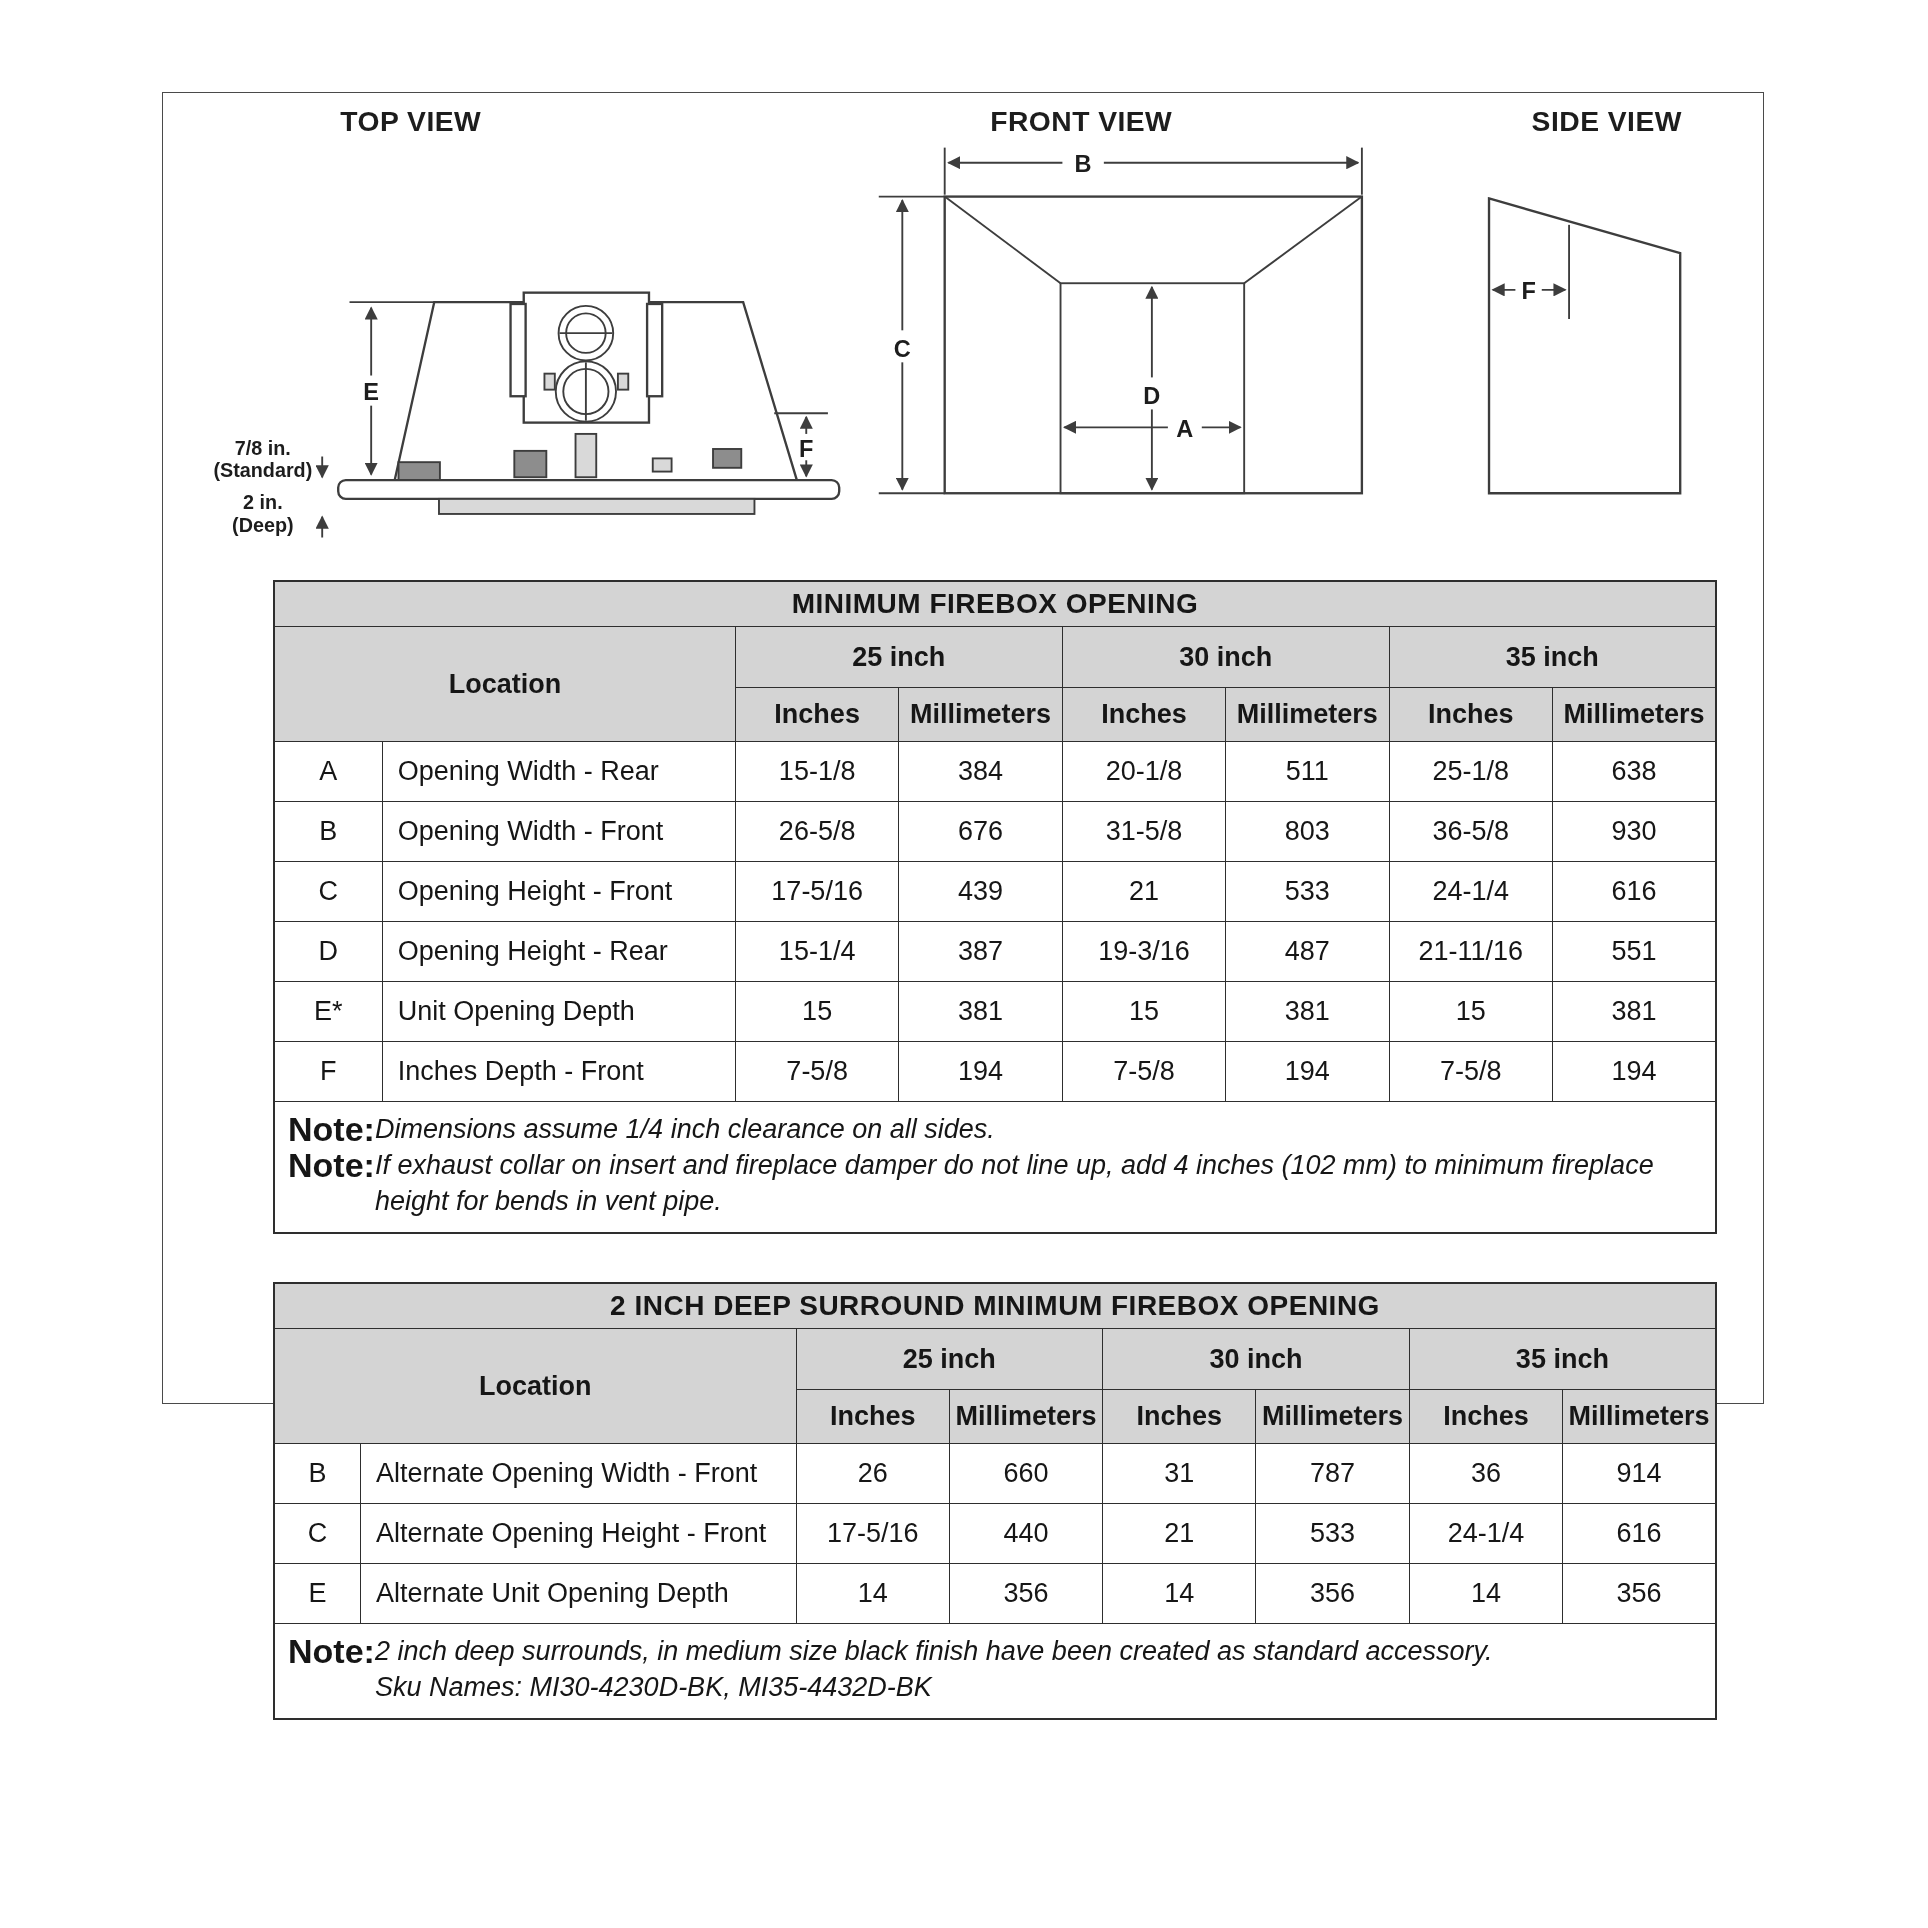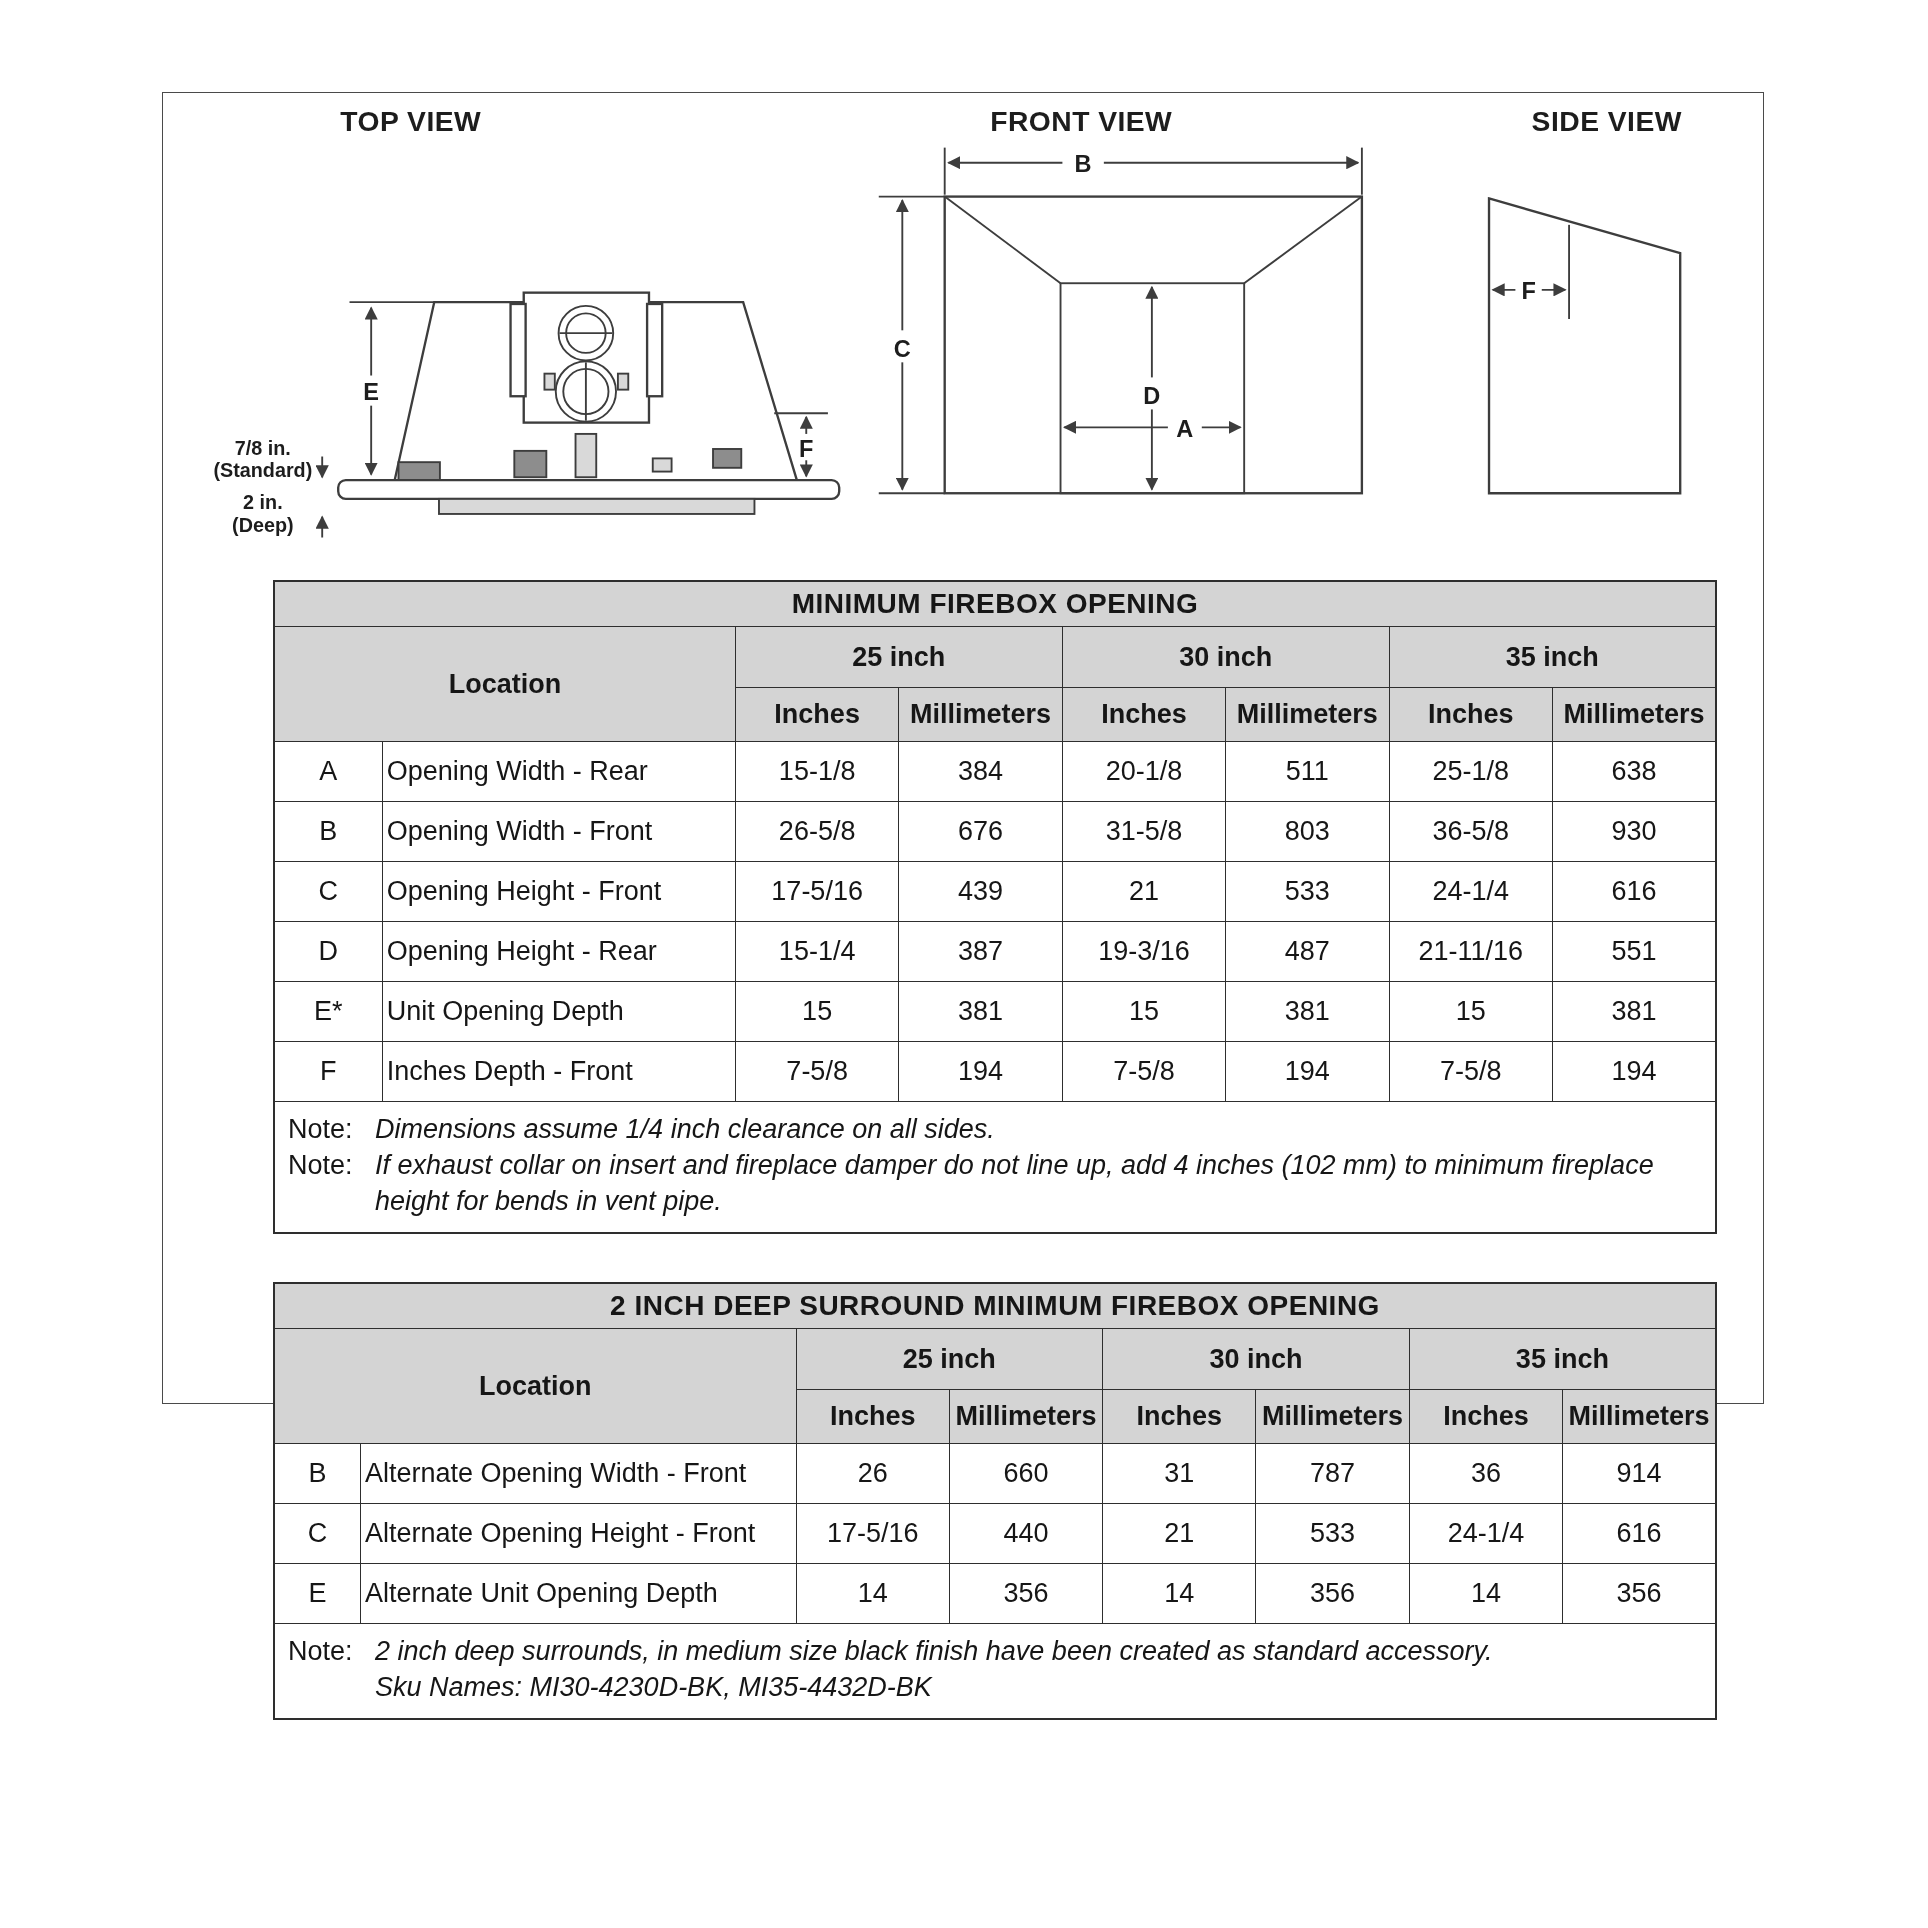--- a/index.html
+++ b/index.html
@@ -26,25 +26,25 @@
   .tbl1 { position:absolute; left:110px; top:487px; }
   .tbl2 { position:absolute; left:110px; top:1189px; }
   table { border-collapse:collapse; table-layout:fixed; width:1444px; background:#fff; border:2.8px solid #2e2e2e; }
   td { border:1.9px solid #2e2e2e; font-size:27px; color:#161616; padding:0; }
   .t-title { background:#d4d4d4; font-weight:bold; text-align:center; height:44px; font-size:28px; letter-spacing:0.5px; }
   .h-loc, .h-size, .h-unit { background:#d4d4d4; font-weight:bold; text-align:center; }
   .h-size { height:60px; }
   .h-unit { height:53px; }
   tr.body-row { height:60px; }
   .c-key { text-align:center; }
-  .c-loc { text-align:left; padding-left:4px; }
+  .c-loc { text-align:left; padding-left:15px; }
   .c-val { text-align:center; }
   .note-cell { padding:9.4px 11.3px 13px 13px; vertical-align:top; }
   .note { display:flex; }
-  .note-label { width:87px; flex:0 0 auto; font-size:27px; line-height:36px; }
+  .note-label { width:87px; flex:0 0 auto; font-size:34px; line-height:36px;font-weight:bold; }
   .note-lines { flex:1; font-size:27px; line-height:36px;font-style:italic; }
   .footnote { position:absolute; left:113px; font-size:27px; }
   .foot1 { top:1635px; }
   .foot2 { top:1687px; }
 </style>
 </head>
 <body>
 
 <div class="page">
   <div class="frame">

